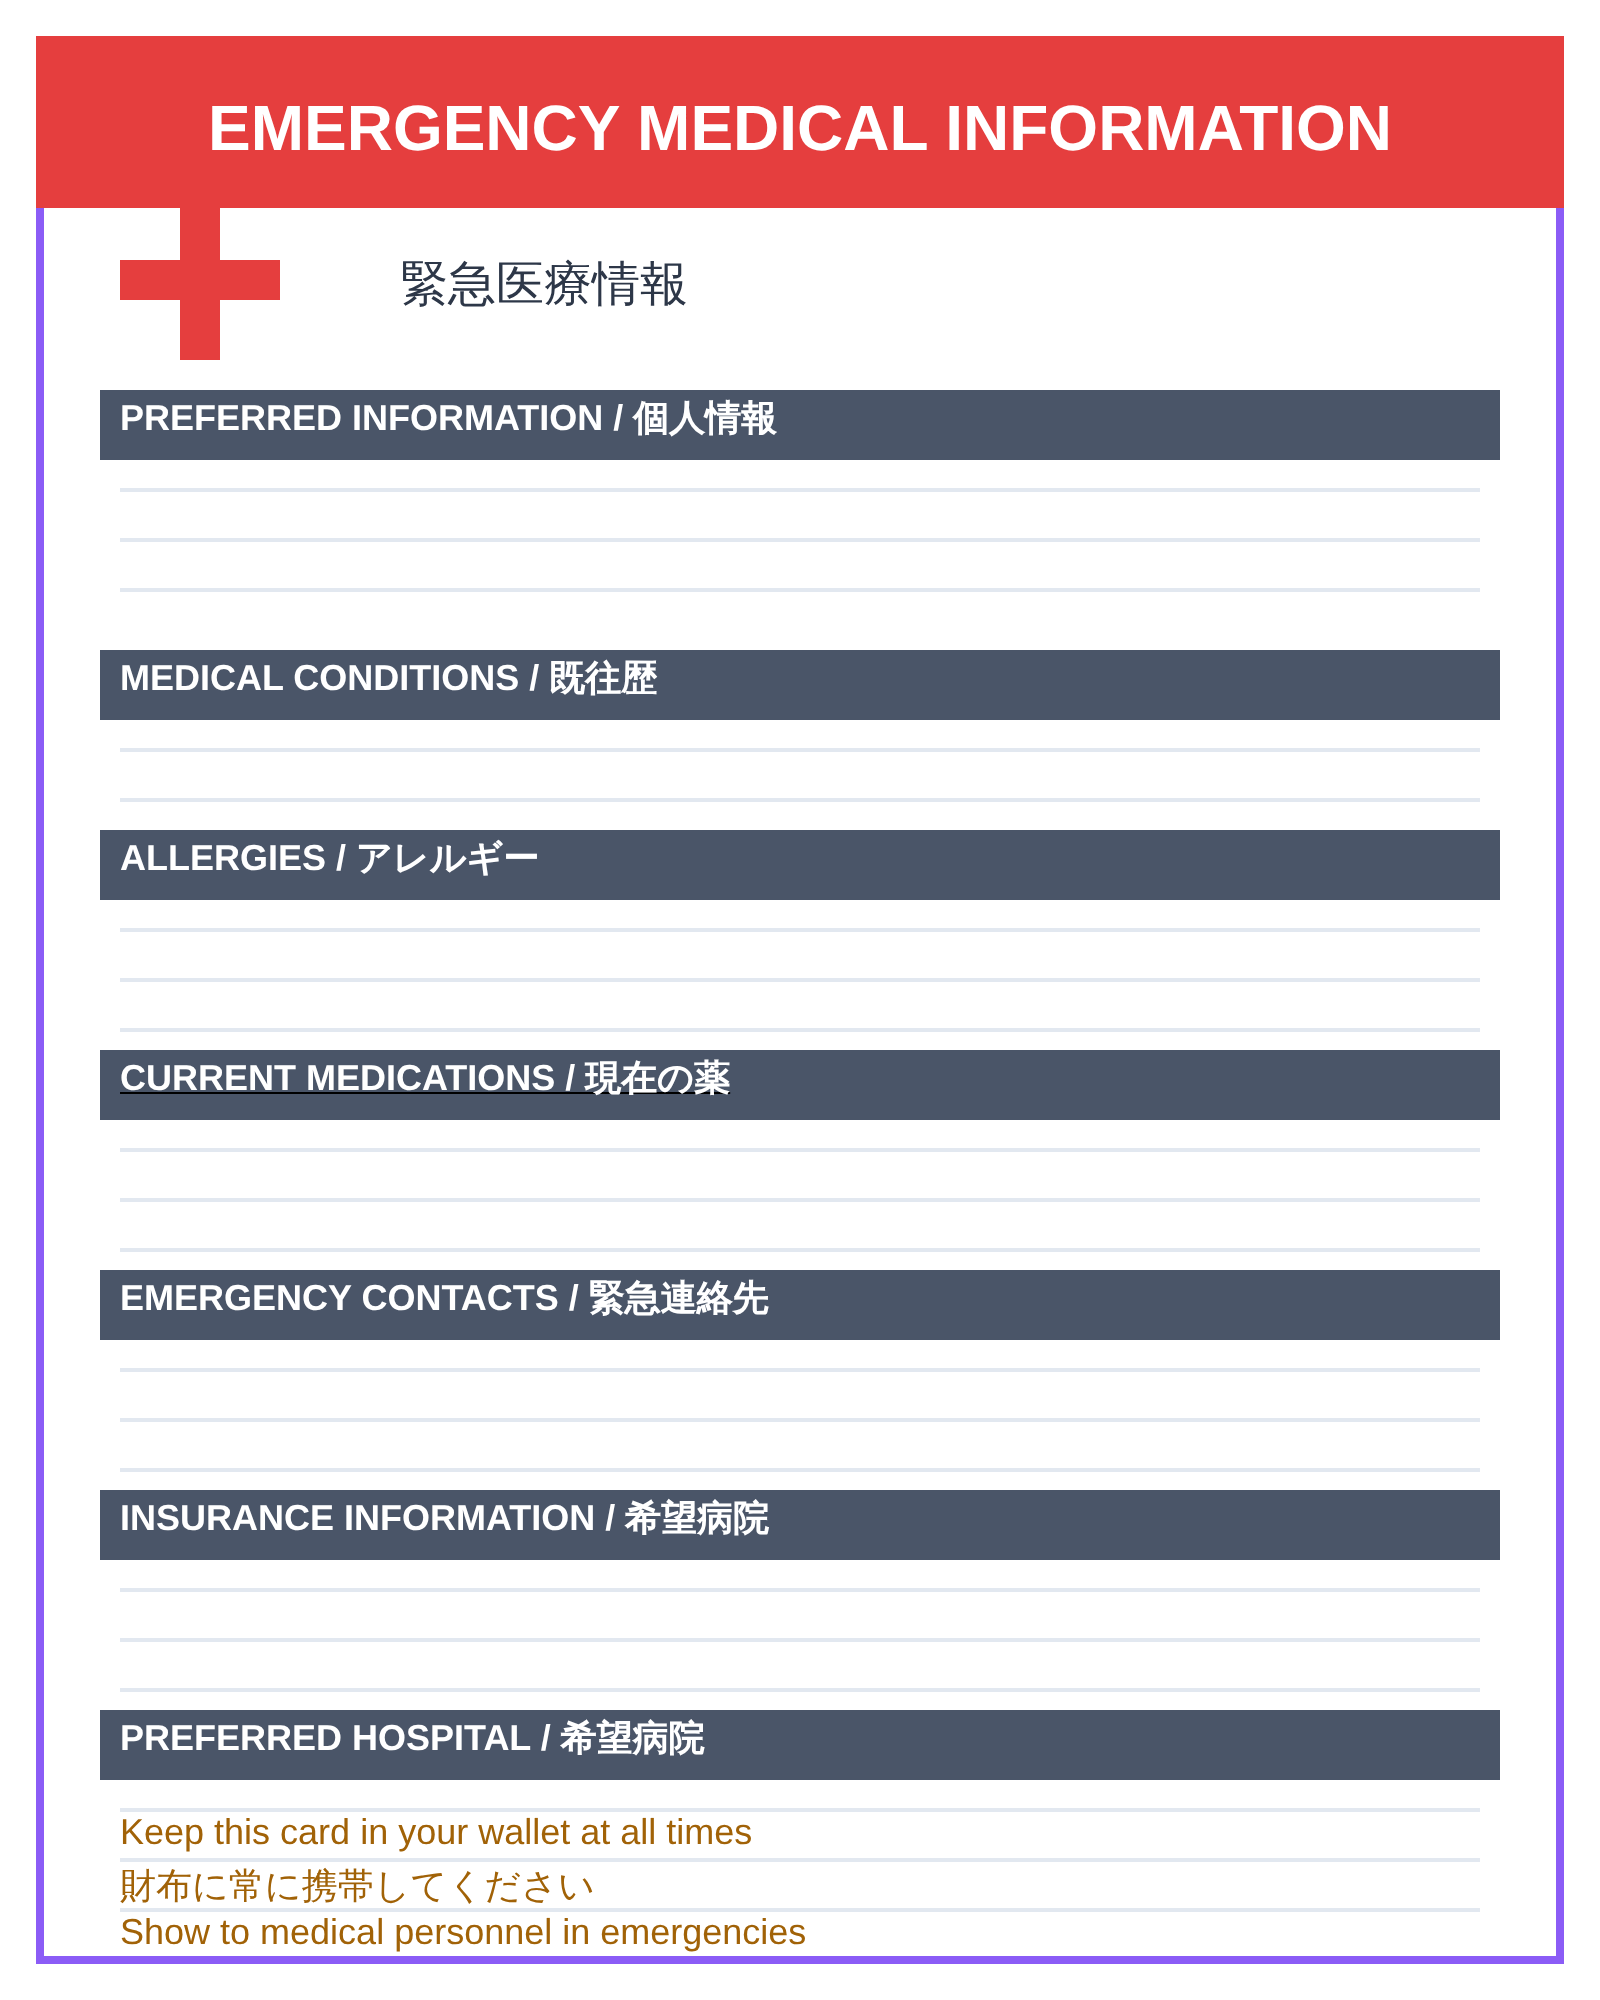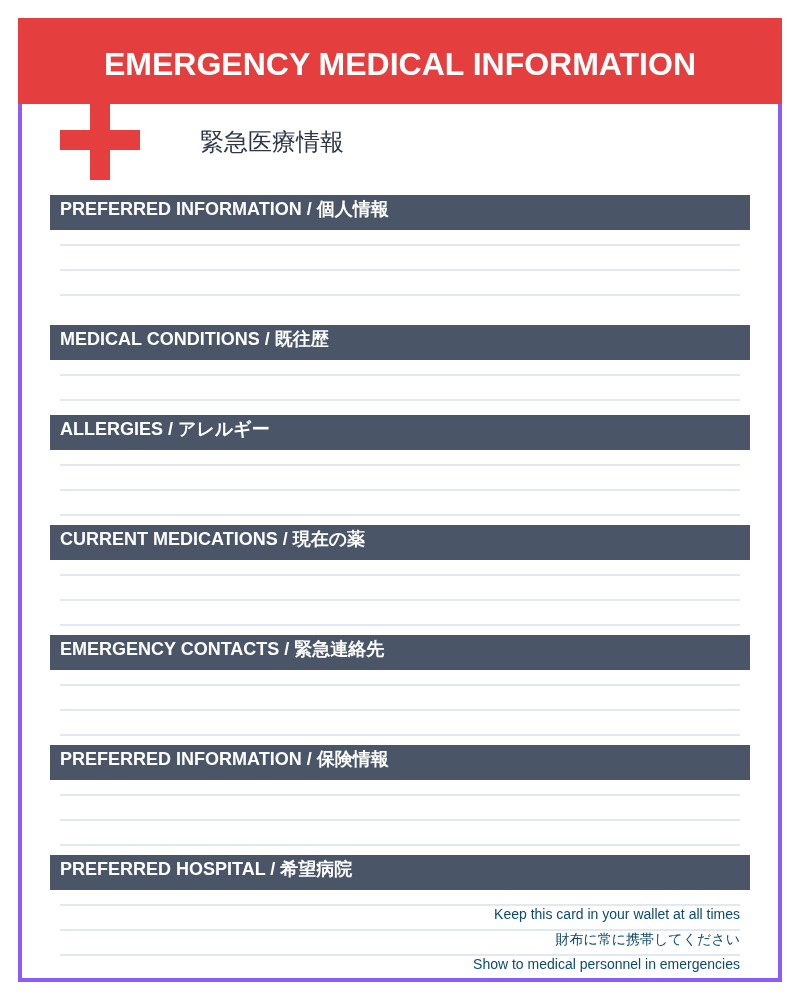--- a/index.html
+++ b/index.html
@@ -23,21 +23,21 @@
     font-family:"DejaVu Sans", sans-serif;
   }
   .section { position:absolute; left:28px; width:700px; }
   .section-header {
     height:35px; background:#4a5568; color:#ffffff; font-weight:bold; font-size:18px;
     padding-left:10px; box-sizing:border-box; line-height:28px;
     font-family:"Liberation Sans", sans-serif;
   }
   .rule { position:absolute; left:10px; width:680px; height:2px; background:#e2e8f0; }
   .footer-text {
-    position:absolute; left:10px; width:680px; text-align:right; font-size:14px; color:#0c4a6e;
+    position:absolute; left:10px; width:680px; text-align:left; font-size:18px; color:#a16207;
     font-family:"Liberation Sans", sans-serif;
   }
 </style>
 </head>
 <body>
 
 <div class="card">
   <div class="header">
     <span class="header-title">EMERGENCY MEDICAL INFORMATION</span>
   </div>
@@ -63,36 +63,36 @@
     <div class="rule" style="top:99px;"></div>
   </div>
 
   <div class="section" style="top:393px;">
     <div class="section-header">ALLERGIES / アレルギー</div>
     <div class="rule" style="top:49px;"></div>
     <div class="rule" style="top:74px;"></div>
     <div class="rule" style="top:99px;"></div>
   </div>
 
-  <div class="section" style="top:503px;">
+  <div class="section" style="top:503px;text-decoration:underline;">
     <div class="section-header">CURRENT MEDICATIONS / 現在の薬</div>
     <div class="rule" style="top:49px;"></div>
     <div class="rule" style="top:74px;"></div>
     <div class="rule" style="top:99px;"></div>
   </div>
 
   <div class="section" style="top:613px;">
     <div class="section-header">EMERGENCY CONTACTS / 緊急連絡先</div>
     <div class="rule" style="top:49px;"></div>
     <div class="rule" style="top:74px;"></div>
     <div class="rule" style="top:99px;"></div>
   </div>
 
   <div class="section" style="top:723px;">
-    <div class="section-header">PREFERRED INFORMATION / 保険情報</div>
+    <div class="section-header">INSURANCE INFORMATION / 希望病院</div>
     <div class="rule" style="top:49px;"></div>
     <div class="rule" style="top:74px;"></div>
     <div class="rule" style="top:99px;"></div>
   </div>
 
   <div class="section" style="top:833px;">
     <div class="section-header">PREFERRED HOSPITAL / 希望病院</div>
     <div class="rule" style="top:49px;"></div>
     <div class="footer-text" style="top:51px;">Keep this card in your wallet at all times</div>
     <div class="rule" style="top:74px;"></div>

